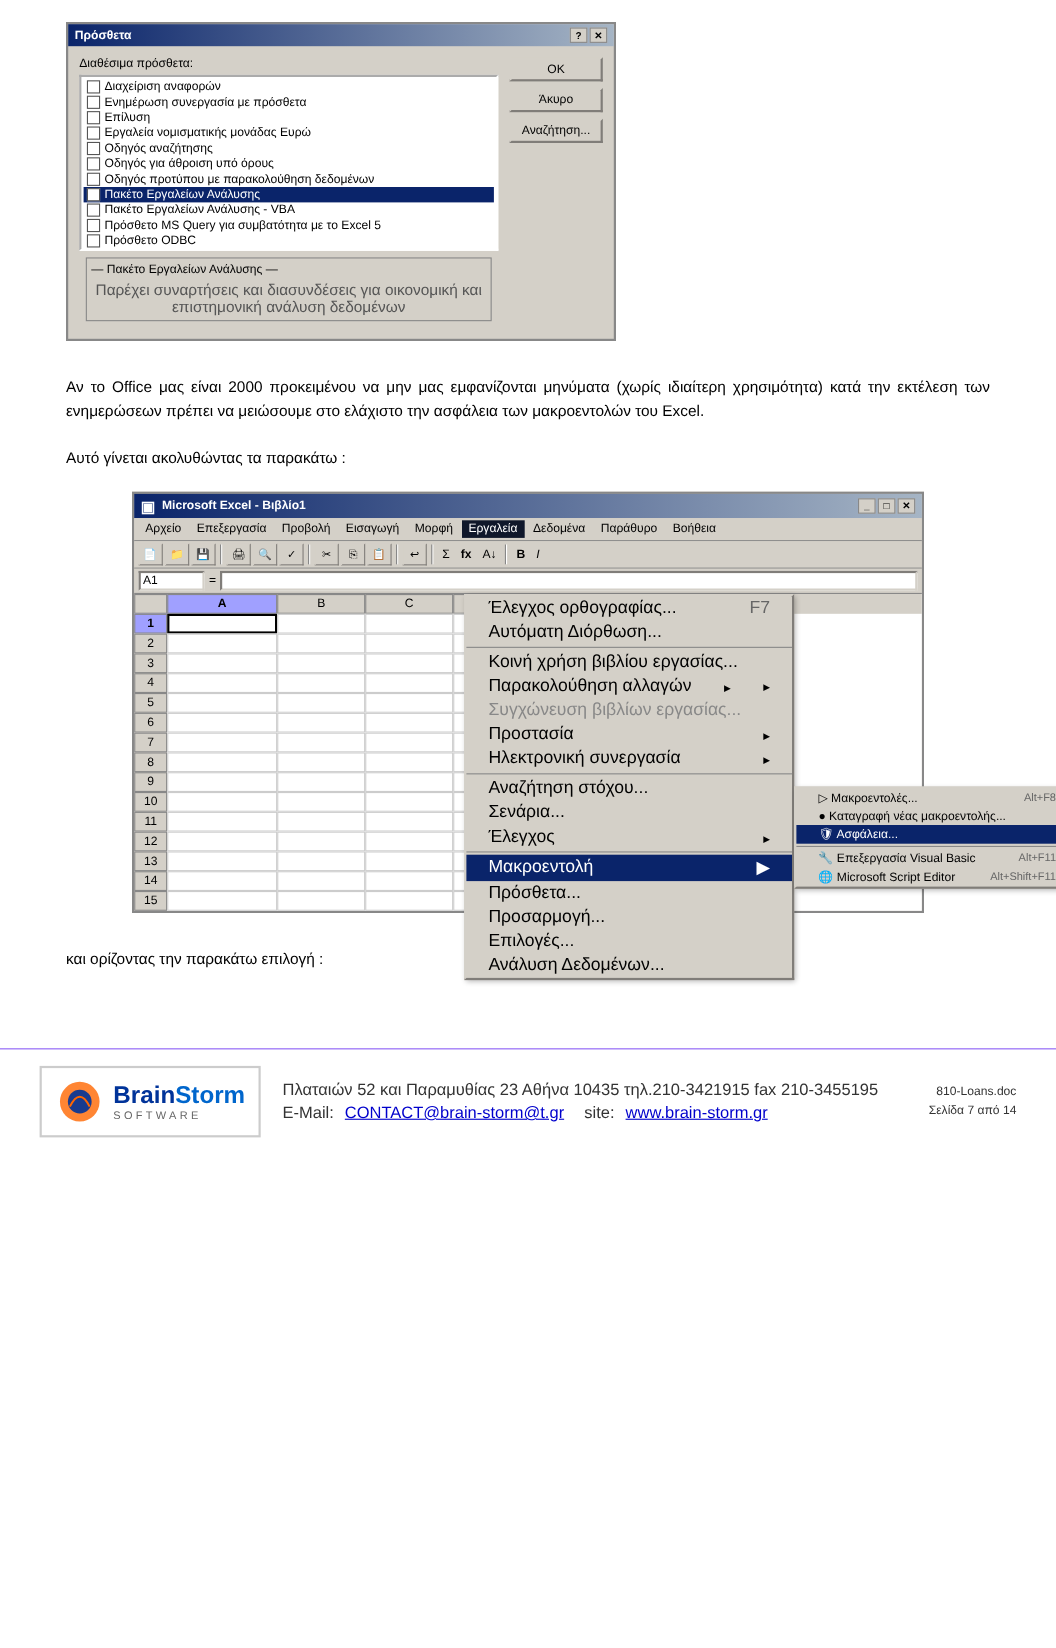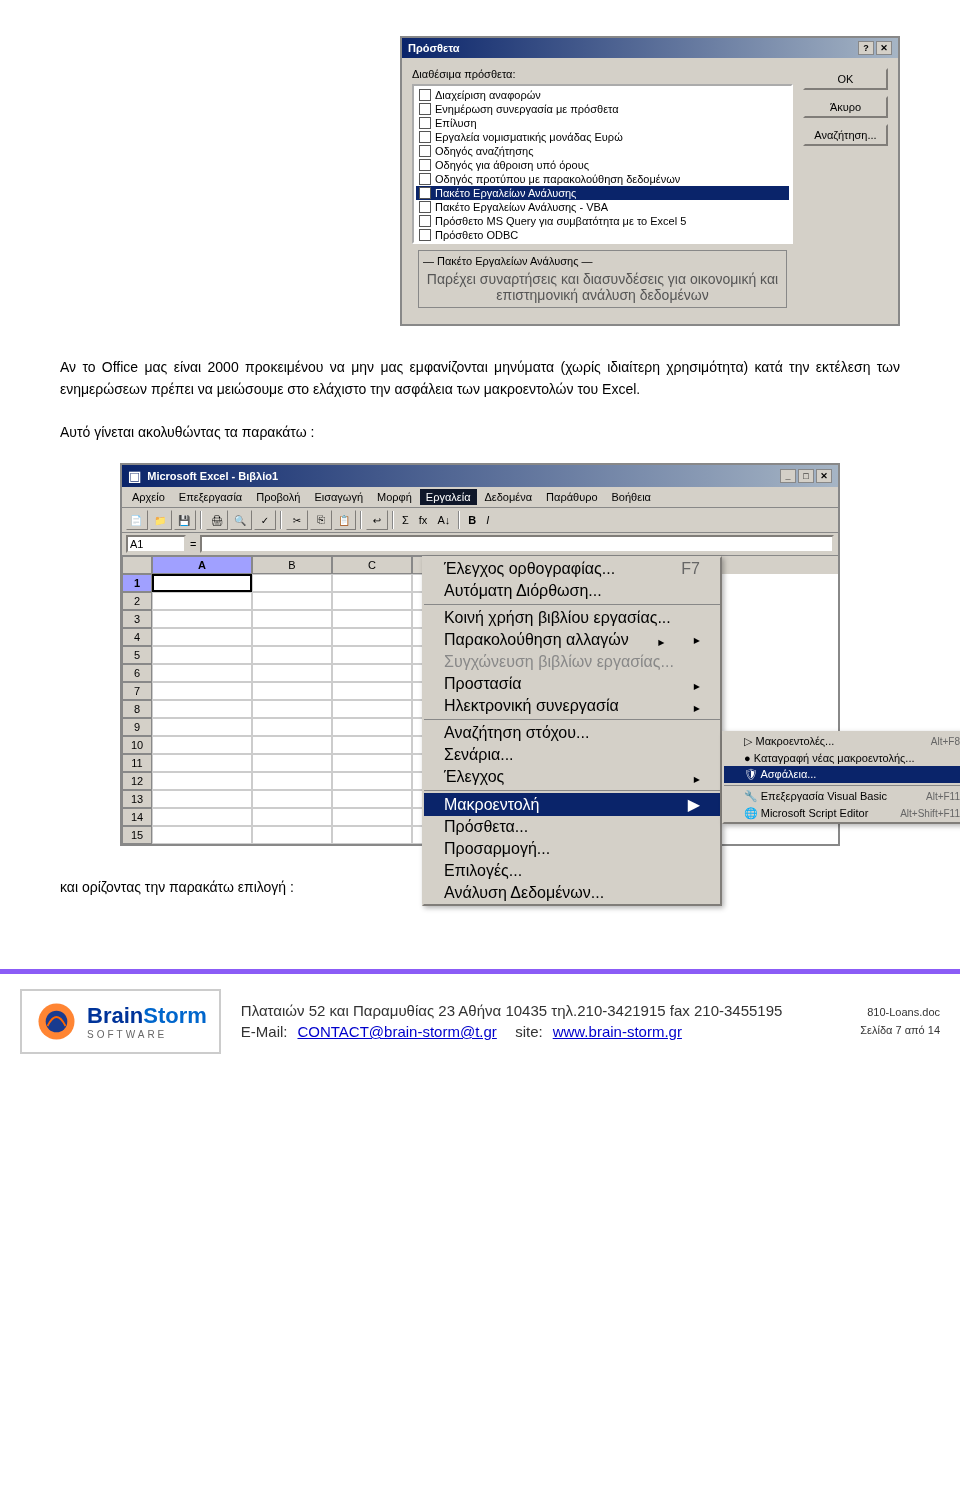--- a/index.html
+++ b/index.html
@@ -11,23 +11,22 @@
       position: relative;
     }
 
     .page-content {
       padding: 20px 60px 20px 60px;
     }
 
     
     .dialog-screenshot {
       display: flex;
-      justify-content: flex-end;
+      justify-content: flex-start;
       margin-bottom: 30px;
-      margin-top: 16px;
     }
 
     .dialog-box {
       width: 500px;
       border: 2px solid #888;
       background: #d4d0c8;
       font-family: 'Tahoma', Arial, sans-serif;
       font-size: 11px;
     }
 
@@ -356,24 +355,24 @@
       color: #000;
       margin-bottom: 30px;
     }
 
     
     .footer {
       position: absolute;
       bottom: 0;
       left: 0;
       right: 0;
-      border-top: 5px solid #8b5cf6;
-      display: flex;
-      align-items: center;
-      padding: 15px 20px;
+      border-top: 1px solid #8b5cf6;
+      display: flex;
+      align-items: center;
+      padding: 15px 36px;
       gap: 20px;
     }
 
     .footer-logo {
       display: flex;
       align-items: center;
       gap: 8px;
       border: 2px solid #ccc;
       padding: 8px 12px;
     }
@@ -550,21 +549,21 @@
         <div class="toolbar-btn">🔍</div>
         <div class="toolbar-btn">✓</div>
         <div class="toolbar-separator"></div>
         <div class="toolbar-btn">✂</div>
         <div class="toolbar-btn">⎘</div>
         <div class="toolbar-btn">📋</div>
         <div class="toolbar-separator"></div>
         <div class="toolbar-btn">↩</div>
         <div class="toolbar-separator"></div>
         <span style="font-size:11px; padding: 0 4px;">Σ</span>
-        <span style="font-size:11px; padding: 0 4px;">fx</span>
+        <span style="font-size:11px; padding: 0 4px; font-weight: bold;">fx</span>
         <span style="font-size:11px; padding: 0 4px;">A↓</span>
         <div class="toolbar-separator"></div>
         <span style="font-size:11px; font-weight:bold; padding: 0 4px;">B</span>
         <span style="font-size:11px; font-style:italic; padding: 0 4px;">I</span>
       </div>
 
       <div class="excel-formula-bar">
         <div class="cell-ref-box">
           <span>A1</span>
         </div>

